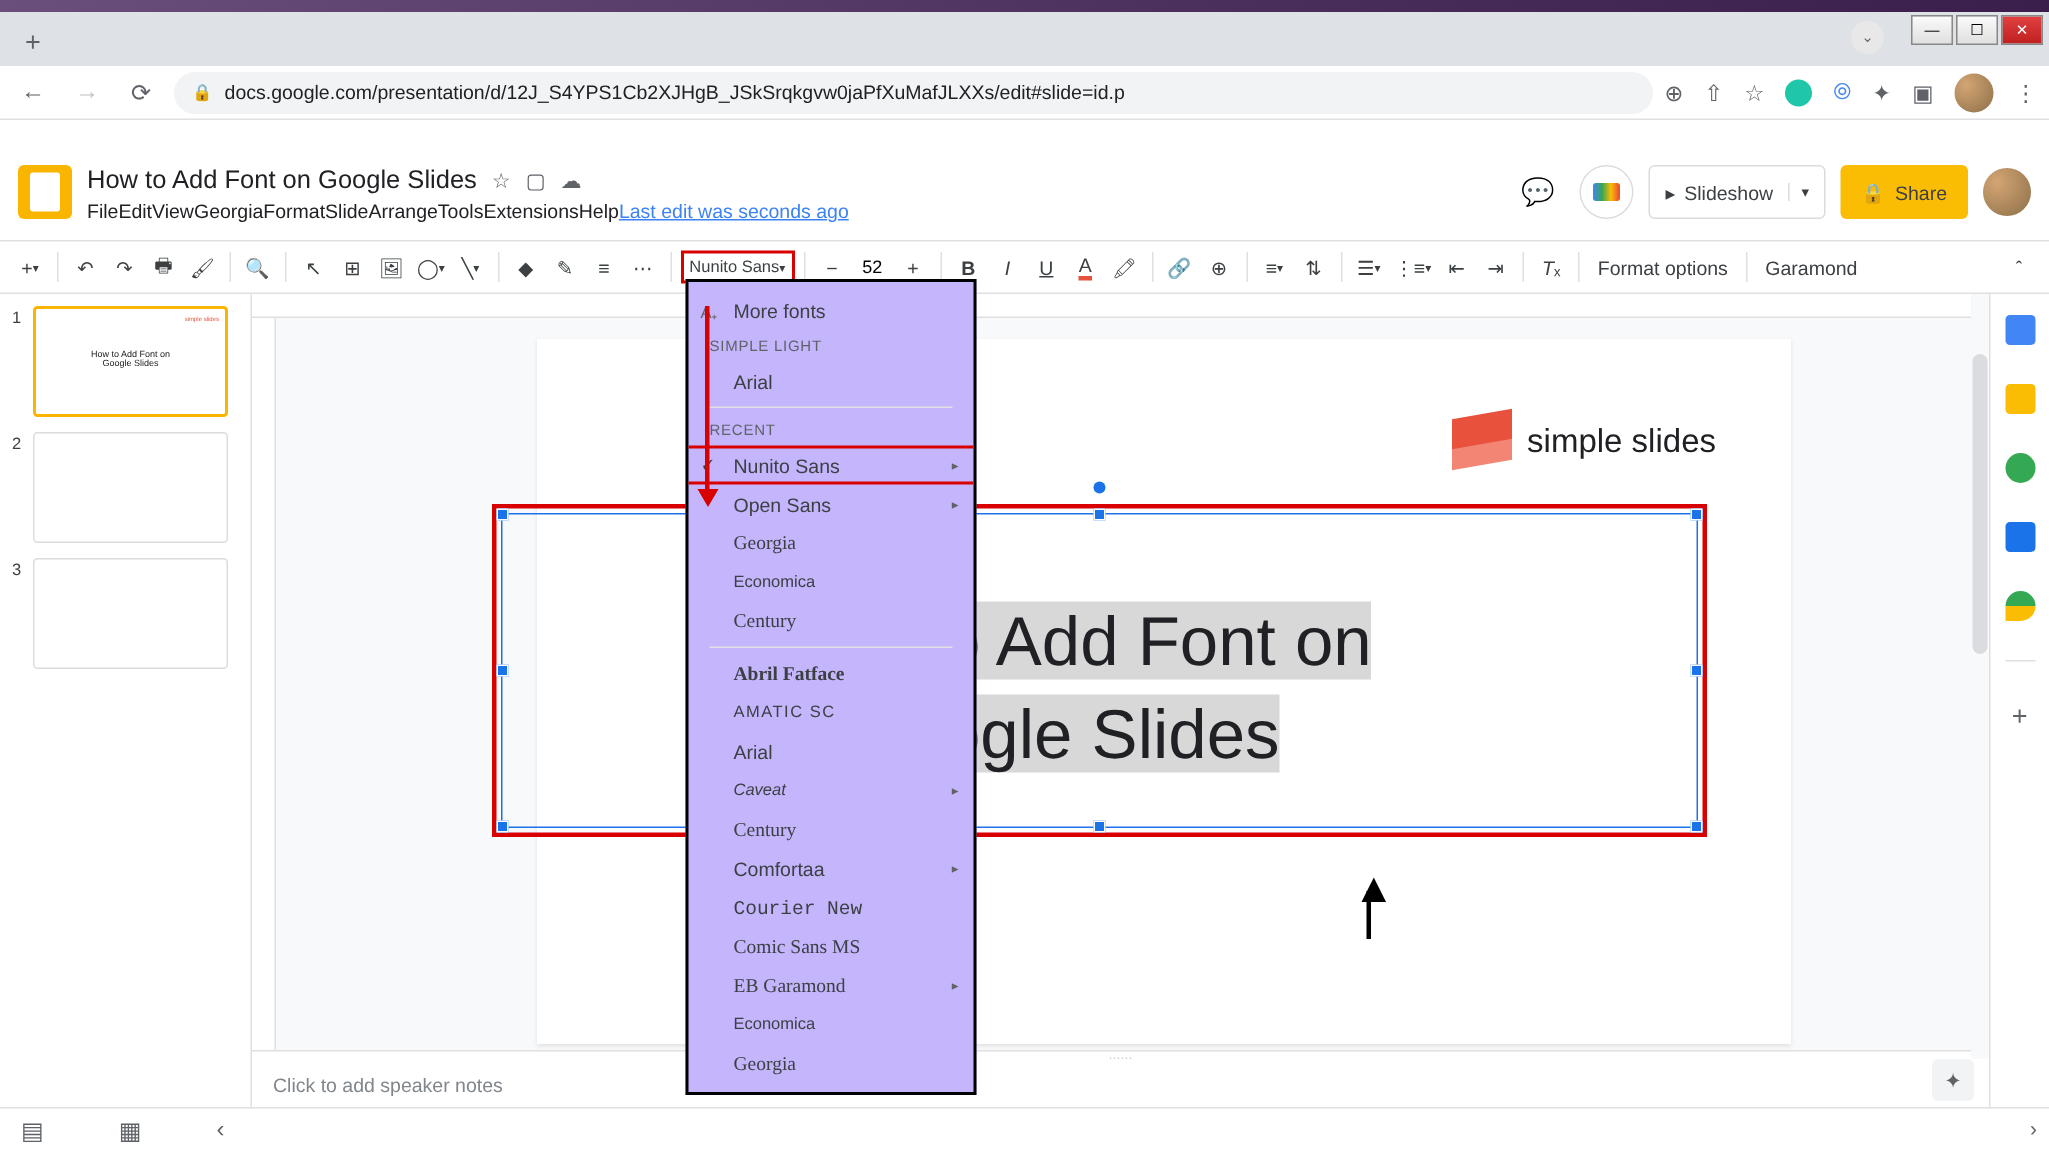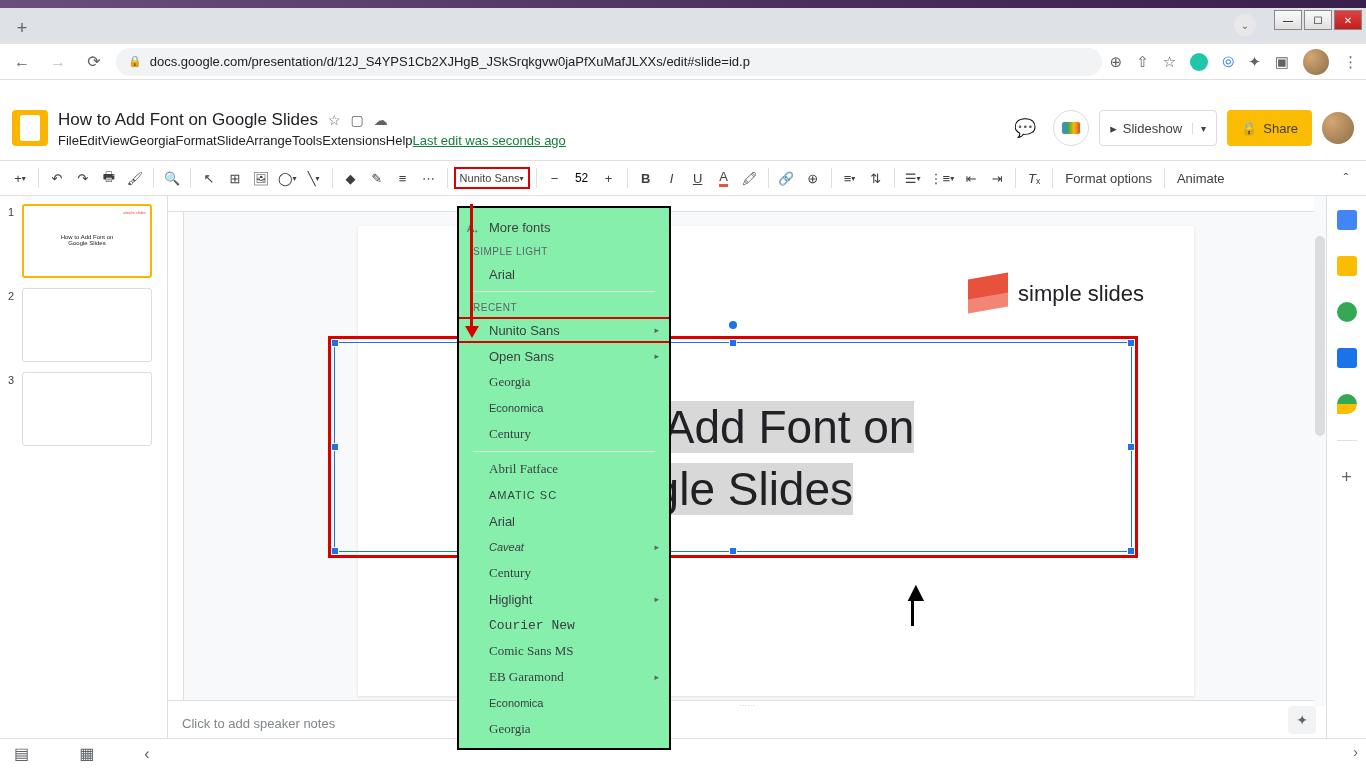--- a/index.html
+++ b/index.html
@@ -35,21 +35,21 @@
 
 
 .gs-header { height: 56px; background: #fff; display: flex; align-items: flex-start; padding: 6px 12px 0 12px; }
 .gs-logo { width: 36px; height: 36px; background: #f9b500; border-radius: 4px; margin-right: 10px; display: flex; align-items: center; justify-content: center; }
 .gs-logo::after { content: ''; width: 20px; height: 26px; background: #fff; border-radius: 2px; }
 .gs-title-area { flex: 1; }
 .gs-title-row { display: flex; align-items: center; gap: 10px; }
 .gs-title { font-size: 17px; color: #202124; }
 .gs-title-icons { display: flex; gap: 10px; color: #5f6368; font-size: 14px; }
 .gs-menu-row { display: flex; font-size: 13px; color: #202124; margin-top: 3px; align-items: center; }
-.gs-last-edit { color: #15803d; text-decoration: underline; font-size: 13px; }
+.gs-last-edit { color: #3b82f6; text-decoration: underline; font-size: 13px; }
 .gs-header-right { display: flex; align-items: center; gap: 10px; }
 .gs-comment-btn, .gs-meet-btn { width: 36px; height: 36px; border-radius: 50%; display: flex; align-items: center; justify-content: center; color: #5f6368; font-size: 18px; }
 .gs-meet-btn { background: #fff; border: 1px solid #dadce0; }
 .gs-slideshow { height: 36px; border: 1px solid #dadce0; border-radius: 4px; display: flex; align-items: center; padding: 0 10px; font-size: 13px; color: #3c4043; gap: 6px; }
 .gs-slideshow-caret { border-left: 1px solid #dadce0; padding-left: 8px; margin-left: 4px; font-size: 10px; }
 .gs-share { height: 36px; background: #fbbc04; border-radius: 4px; display: flex; align-items: center; padding: 0 14px; font-size: 13px; font-weight: 500; color: #3c4043; gap: 6px; }
 .gs-avatar { width: 32px; height: 32px; border-radius: 50%; background: radial-gradient(circle at 30% 30%, #d4a574, #8b6f47); }
 
 
 .toolbar { height: 36px; background: #fff; border-top: 1px solid #e0e0e0; border-bottom: 1px solid #e0e0e0; display: flex; align-items: center; padding: 0 8px; gap: 2px; font-size: 13px; color: #3c4043; position: relative; }
@@ -101,21 +101,21 @@
 .slide-text { position: absolute; left: 460px; top: 200px; font-size: 46px; color: #202124; line-height: 1.35; }
 .slide-text .line1 { background: #d8d8d8; display: inline; }
 .slide-text .line2 { background: #d8d8d8; display: inline; }
 
 
 .arrow-up { position: absolute; left: 734px; top: 380px; font-size: 28px; color: #000; font-weight: bold; }
 .arrow-stem { position: absolute; left: 743px; top: 398px; width: 3px; height: 32px; background: #000; }
 .callout { position: absolute; left: 670px; top: 430px; width: 296px; border: 2px solid #000; padding: 6px 8px; font-size: 12px; font-family: Georgia, serif; font-weight: bold; background: #fff; line-height: 1.35; }
 
 
-.font-menu { position: absolute; left: 457px; top: 206px; width: 214px; background: #86efac; border: 2.5px solid #000; z-index: 100; font-size: 13px; color: #3c4043; padding: 6px 0; }
+.font-menu { position: absolute; left: 457px; top: 186px; width: 194px; background: #c4b5fd; border: 2.5px solid #000; z-index: 100; font-size: 13px; color: #3c4043; padding: 6px 0; }
 .font-menu-item { height: 26px; display: flex; align-items: center; padding: 0 14px 0 30px; position: relative; }
 .font-menu-item.selected { border-top: 2px solid #d90000; border-bottom: 2px solid #d90000; }
 .font-menu-item .check { position: absolute; left: 8px; font-size: 12px; }
 .font-menu-item .submenu { position: absolute; right: 10px; font-size: 9px; color: #5f6368; }
 .font-menu-header { font-size: 10px; color: #5f6368; padding: 6px 14px 4px 14px; letter-spacing: 0.5px; }
 .font-menu-sep { height: 1px; background: #e0e0e0; margin: 4px 14px; }
 .font-menu-item.more { padding-left: 30px; }
 .font-menu-item.more::before { content: 'A₊'; position: absolute; left: 8px; font-size: 11px; color: #5f6368; }
 
 
@@ -278,21 +278,21 @@
   <div class="tb-sep"></div>
   <div class="tb-btn">☰<span class="tb-caret">▾</span></div>
   <div class="tb-btn">⋮≡<span class="tb-caret">▾</span></div>
   <div class="tb-btn">⇤</div>
   <div class="tb-btn">⇥</div>
   <div class="tb-sep"></div>
   <div class="tb-btn"><i>T</i>ₓ</div>
   <div class="tb-sep"></div>
   <div class="tb-text">Format options</div>
   <div class="tb-sep"></div>
-  <div class="tb-text">Animate</div>
+  <div class="tb-text">Garamond</div>
   <div style="flex:1"></div>
   <div class="tb-btn">ˆ</div>
 </div>
 
 <div class="main-area">
   <div class="thumbnails">
     <div class="thumb-item">
       <div class="thumb-num">1</div>
       <div class="thumb-slide active">
         <div class="thumb-logo">simple slides</div>
@@ -371,37 +371,37 @@
   </div>
   <div class="font-menu-item">
     <span style="font-size:11px">Economica</span>
   </div>
   <div class="font-menu-item">
     <span style="font-family:serif">Century</span>
   </div>
   <div class="font-menu-sep"></div>
   <div id="all-fonts-container">
       <div class="font-menu-item">
-        <span style="font-family:serif;font-weight:normal">Abril Fatface</span>
+        <span style="font-family:serif;font-weight:bold">Abril Fatface</span>
       </div>
       <div class="font-menu-item">
         <span style="font-size:11px;letter-spacing:1px">AMATIC SC</span>
       </div>
       <div class="font-menu-item">
         <span>Arial</span>
       </div>
       <div class="font-menu-item">
         <span style="font-style:italic;font-size:11px">Caveat</span>
         <span class="submenu">▸</span>
       </div>
       <div class="font-menu-item">
         <span style="font-family:serif">Century</span>
       </div>
       <div class="font-menu-item">
-        <span>Higlight</span>
+        <span>Comfortaa</span>
         <span class="submenu">▸</span>
       </div>
       <div class="font-menu-item">
         <span style="font-family:'Courier New',monospace">Courier New</span>
       </div>
       <div class="font-menu-item">
         <span style="font-family:'Comic Sans MS',cursive">Comic Sans MS</span>
       </div>
       <div class="font-menu-item">
         <span style="font-family:serif">EB Garamond</span>

